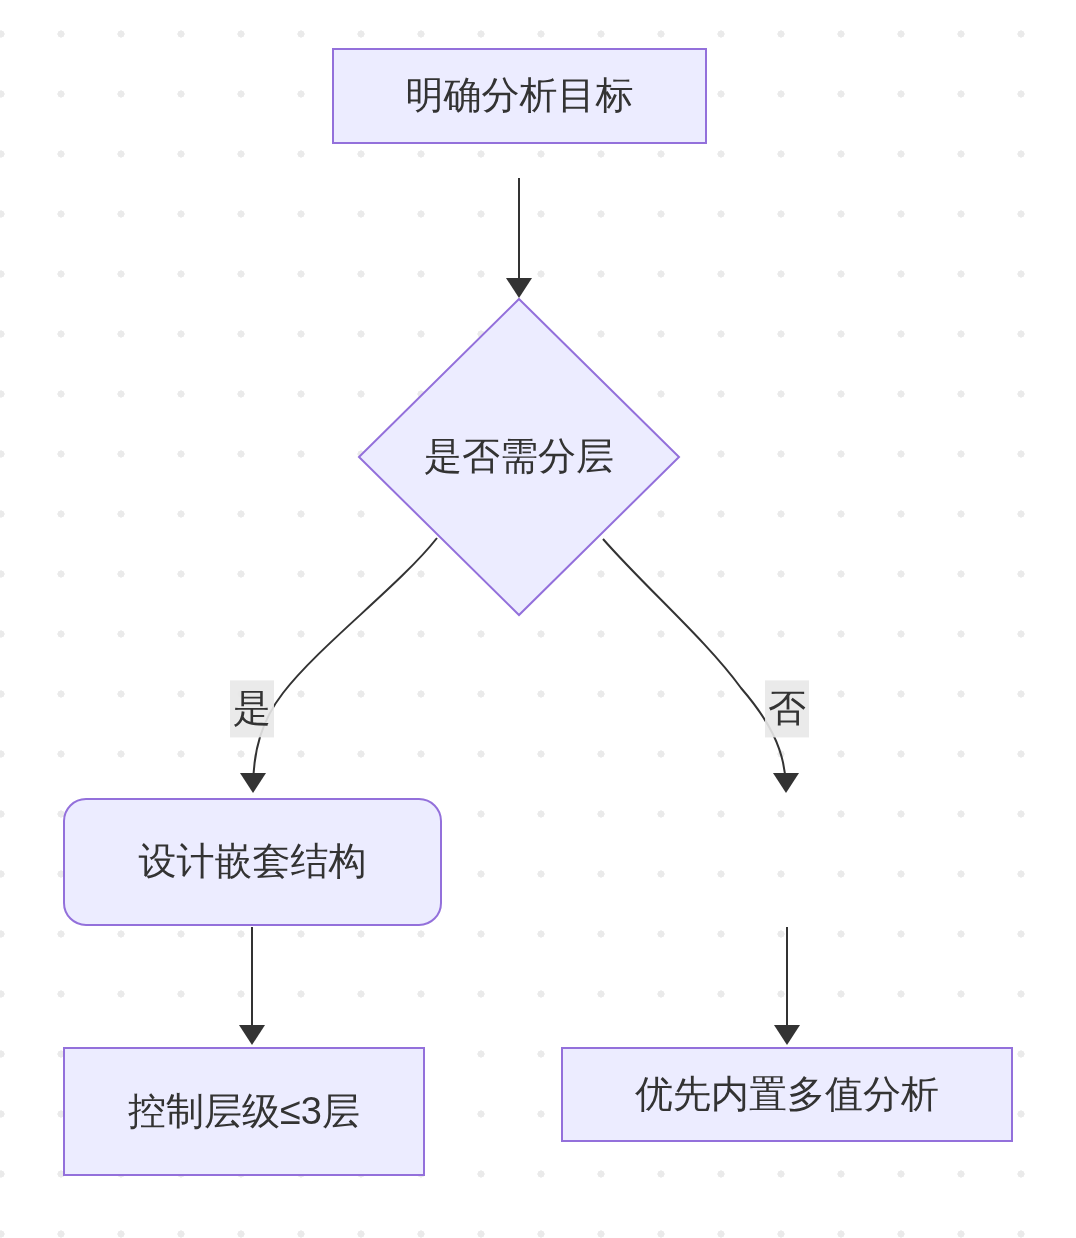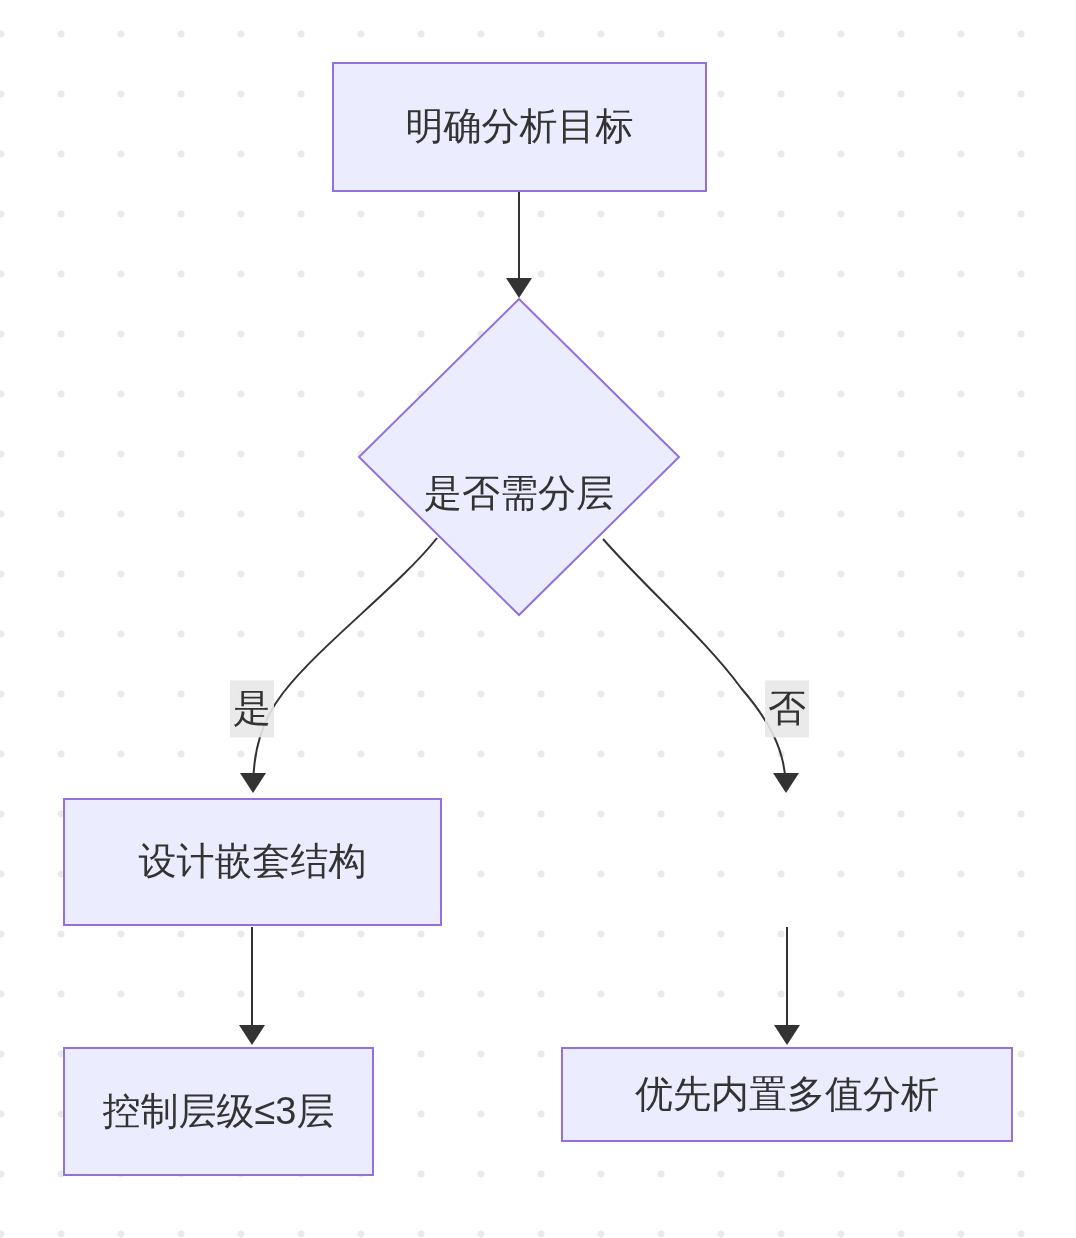--- a/index.html
+++ b/index.html
@@ -41,35 +41,34 @@
     border: 2px solid #9370DB;
     color: #333333;
     font-size: 38px;
     line-height: 1.3;
     display: flex;
     align-items: center;
     justify-content: center;
     text-align: center;
     white-space: nowrap;
   }
-  .node-a { left: 332px; top: 48px;  width: 375px; height: 130px; margin-top: 14px; }
-  .node-c { left: 63px;  top: 798px; width: 379px; height: 128px; }
+  .node-a { left: 332px; top: 48px;  width: 375px; height: 96px; }
+  .node-c { left: 63px;  top: 798px; width: 379px; height: 128px; border-radius: 23px; }
   .node-d { left: 561px; top: 798px; width: 452px; height: 128px; }
-  .node-e { left: 63px;  top: 1047px; width: 311px; height: 129px; }
+  .node-e { left: 63px;  top: 1047px; width: 362px; height: 129px; }
   .node-f { left: 561px; top: 1047px; width: 452px; height: 95px; }
   .diamond-label {
     position: absolute;
     left: 519px;
     top: 457px;
     transform: translate(-50%, -50%);
     color: #333333;
     font-size: 38px;
     line-height: 1.3;
     white-space: nowrap;
-    margin-top: 37px;
   }
   .edge-label {
     position: absolute;
     transform: translate(-50%, -50%);
     background: rgba(232,232,232,0.9);
     color: #333333;
     font-size: 38px;
     line-height: 1.4;
     padding: 2px 3px;
     white-space: nowrap;

